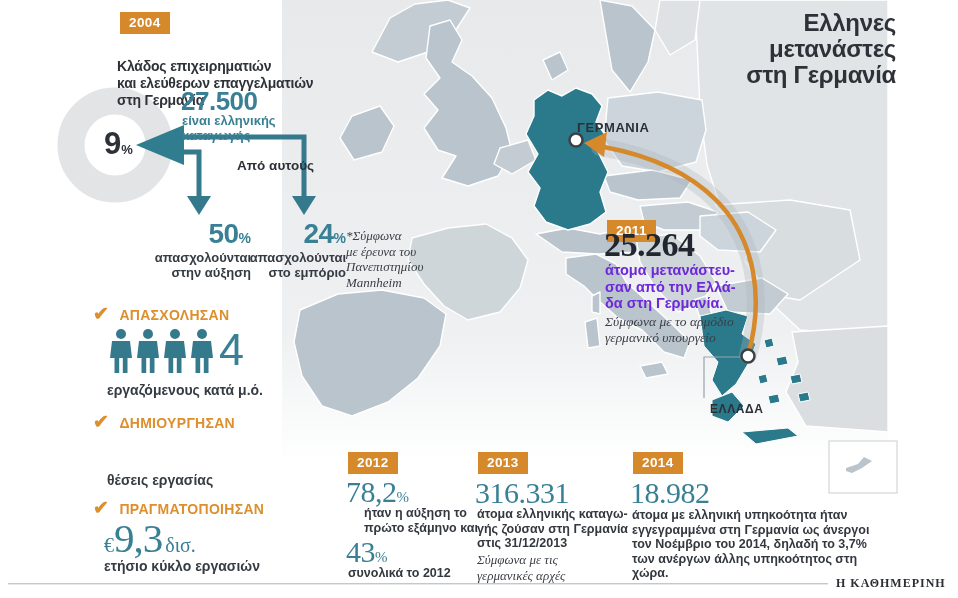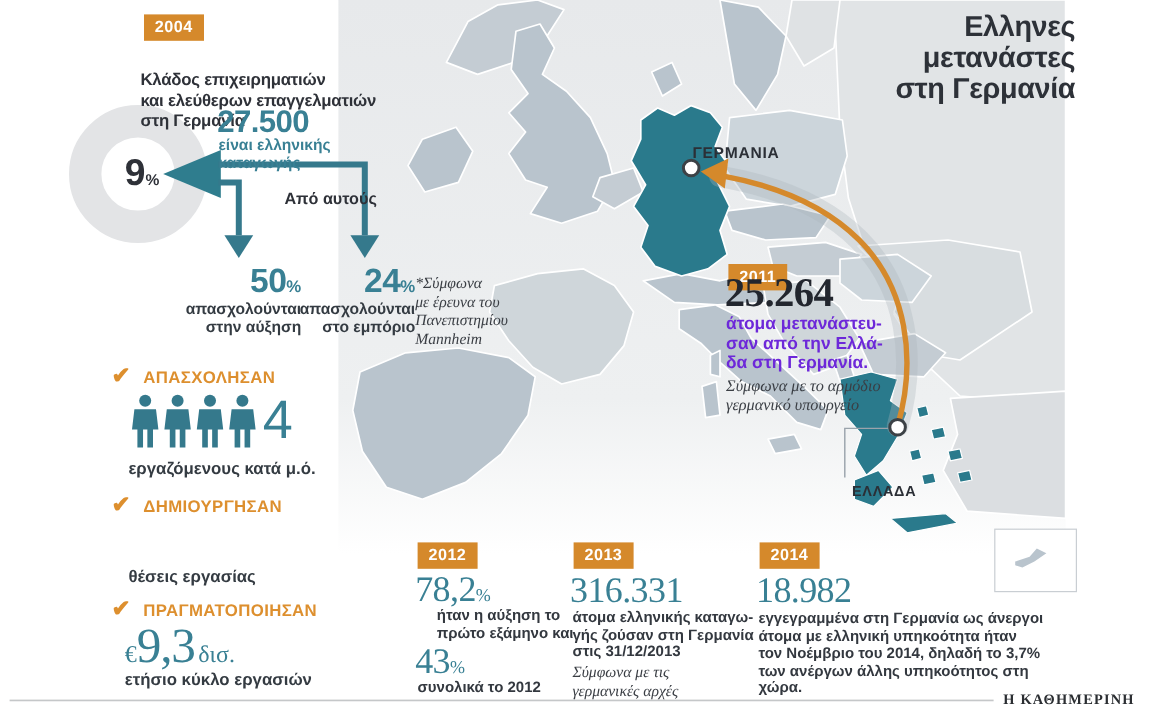--- a/index.html
+++ b/index.html
@@ -235,22 +235,22 @@
     <div>στις 31/12/2013</div>
   </div>
   <div class="abs src" style="left:477px;top:552px;font-size:13px;">
     <div>Σύμφωνα με τις</div>
     <div>γερμανικές αρχές</div>
   </div>
 
   <div class="abs badge" style="left:633px;top:452px;">2014</div>
   <div class="abs bot-num" style="left:630px;top:478px;">18.982</div>
   <div class="abs bot-text" style="left:632px;top:508px;">
+    <div>άτομα με ελληνική υπηκοότητα ήταν</div>
     <div>εγγεγραμμένα στη Γερμανία ως άνεργοι</div>
-    <div>άτομα με ελληνική υπηκοότητα ήταν</div>
     <div>τον Νοέμβριο του 2014, δηλαδή το 3,7%</div>
     <div>των ανέργων άλλης υπηκοότητος στη</div>
     <div>χώρα.</div>
   </div>
 
   <div class="abs brand" style="left:836px;top:576px;">Η ΚΑΘΗΜΕΡΙΝΗ</div>
 
 </div>
 
 </body></html>

